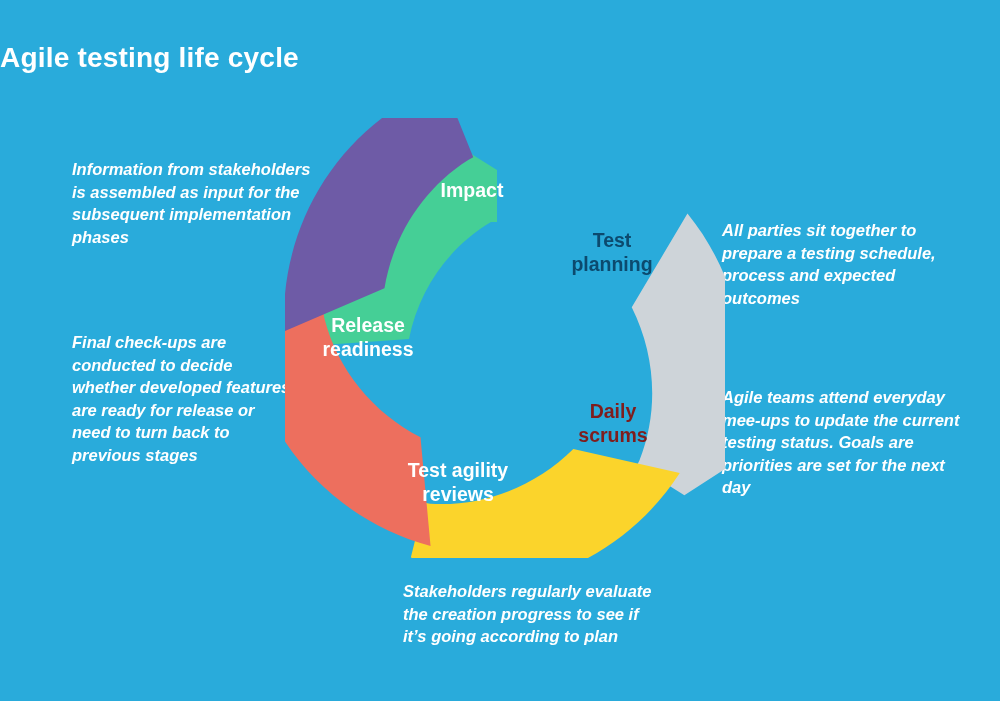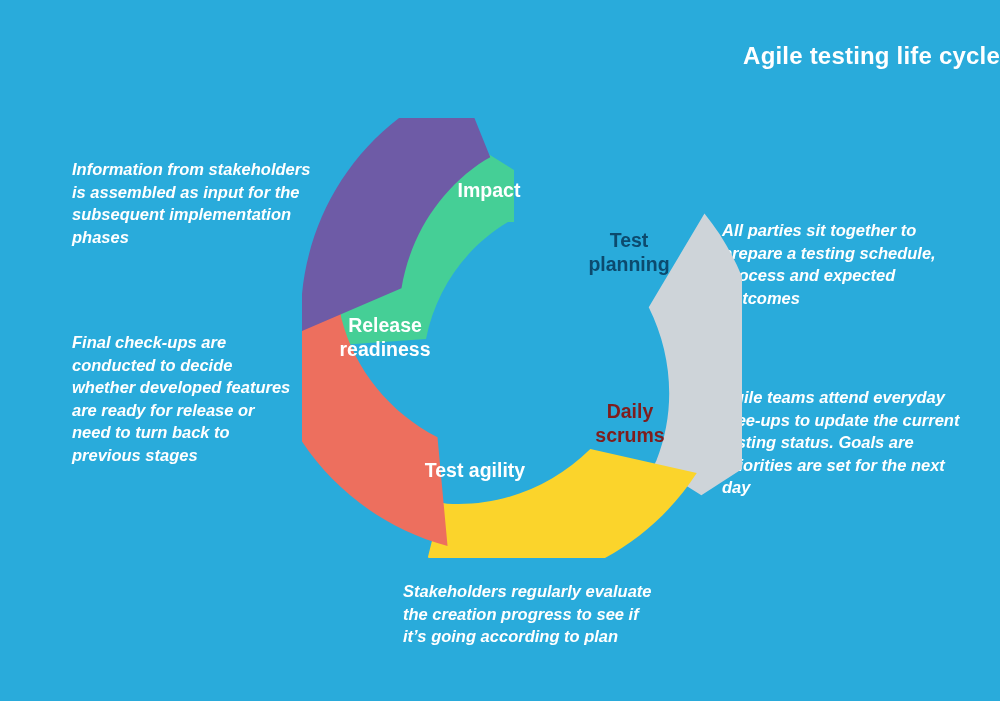--- a/index.html
+++ b/index.html
@@ -10,43 +10,43 @@
   body {
     width: 1000px; height: 701px;
     background: #29abdb;
     font-family: "Liberation Sans", sans-serif;
     overflow: hidden;
     position: relative;
   }
   #page-title {
     position: absolute;
     top: 42px; left: 0; width: 1000px;
-    text-align: right;
+    text-align: left;
     color: #ffffff;
-    font-size: 24px;
+    font-size: 28px;
     font-weight: bold;
     letter-spacing: 0.2px;
   }
   .desc {
     position: absolute;
     color: #ffffff;
     font-size: 16.5px;
     font-weight: bold;
     line-height: 1.37;
     font-style: italic;
   }
   #desc-impact      { left: 72px;  top: 158px; width: 245px; }
   #desc-release     { left: 72px;  top: 331px; width: 222px; }
   #desc-planning    { left: 722px; top: 219px; width: 248px; }
   #desc-scrums      { left: 722px; top: 386px; width: 250px; }
   #desc-reviews     { left: 403px; top: 580px; width: 250px; }
 
   #cycle-diagram {
     position: absolute;
-    left: 302px; top: 118px;
+    left: 285px; top: 118px;
     width: 440px; height: 440px;
   }
   #cycle-diagram svg { display: block; width: 440px; height: 440px; }
 
   .seg-label {
     position: absolute;
     text-align: center;
     font-size: 19.5px;
     font-weight: bold;
     line-height: 1.24;
@@ -144,19 +144,20 @@
     <div>planning</div>
   </div>
 
   <div class="seg-label dark" id="label-scrums" style="color: #7f1d1d;">
     <div>Daily</div>
     <div>scrums</div>
   </div>
 
   <div class="seg-label light" id="label-reviews" style="color: rgb(255, 255, 255); text-align: center;">
     <div>Test agility</div>
+    <div>reviews</div>
   </div>
 
   <div class="seg-label light" id="label-release" style="color: rgb(255, 255, 255);">
     <div>Release</div>
     <div>readiness</div>
   </div>
 </div>
 
 </body></html>

